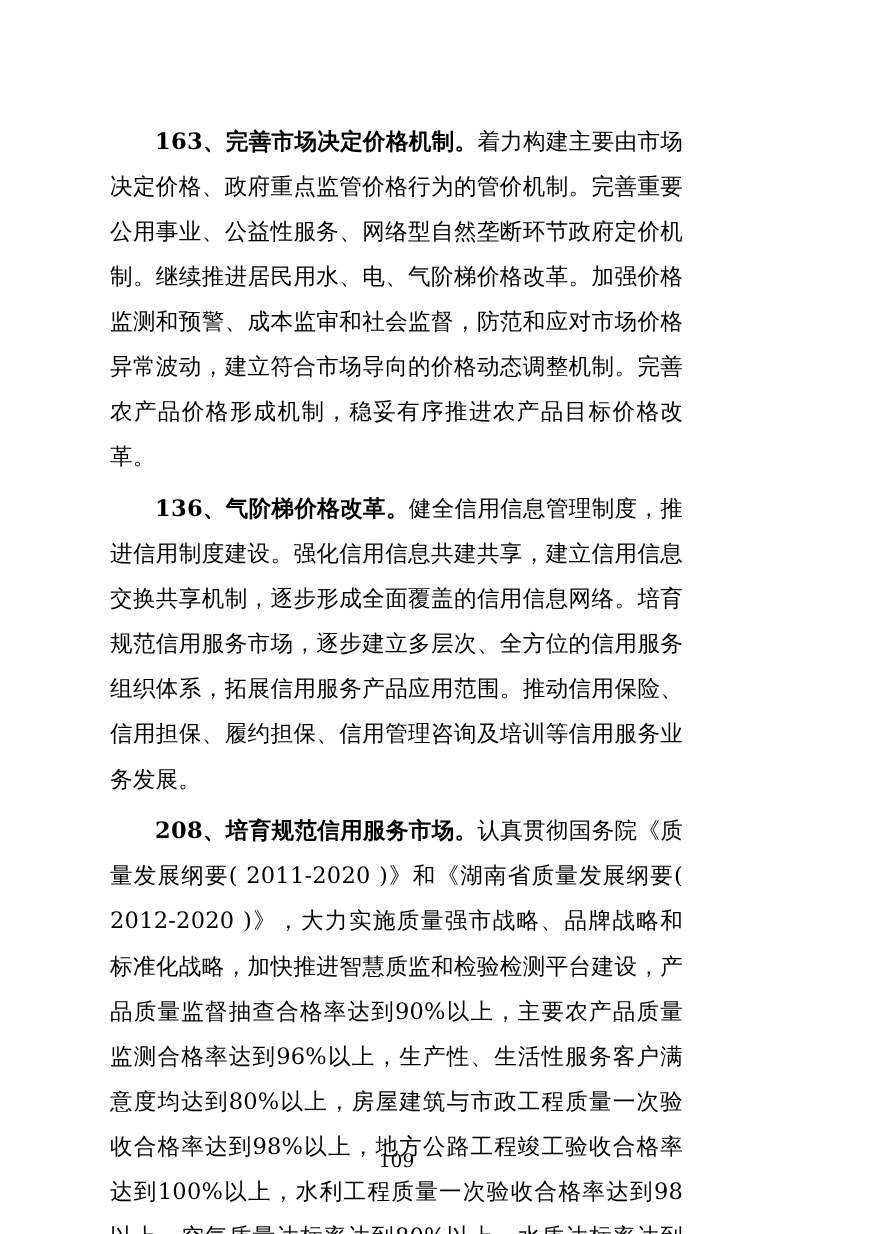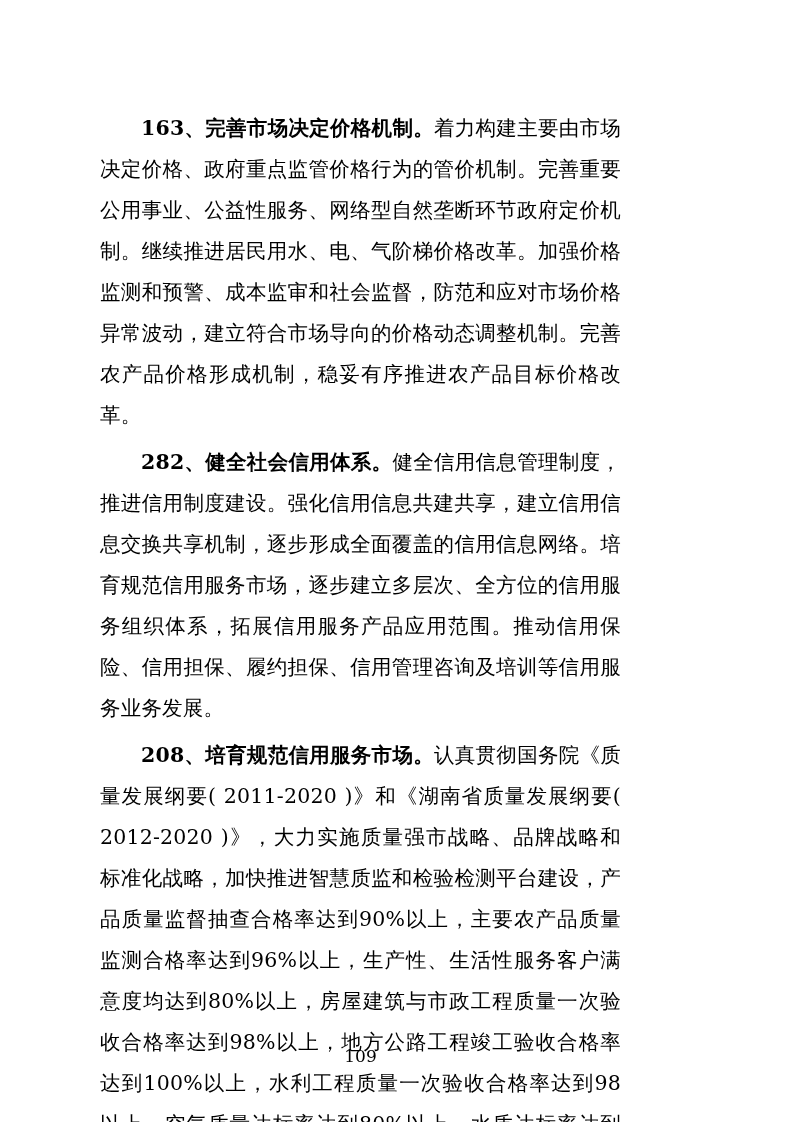--- a/index.html
+++ b/index.html
@@ -52,21 +52,21 @@
 </head>
 <body>
 
 <div class="page">
 
   <p class="para">
     <span class="num">163、</span><span class="lead">完善市场决定价格机制。</span><span>着力构建主要由市场决定价格、政府重点监管价格行为的管价机制。完善重要公用事业、公益性服务、网络型自然垄断环节政府定价机制。继续推进居民用水、电、气阶梯价格改革。加强价格监测和预警、成本监审和社会监督，防范和应对市场价格异常波动，建立符合市场导向的价格动态调整机制。完善农产品价格形成机制，稳妥有序推进农产品目标价格改革。</span>
   </p>
 
   <p class="para">
-    <span class="num">282、</span><span class="lead">健全社会信用体系。</span><span>健全信用信息管理制度，推进信用制度建设。强化信用信息共建共享，建立信用信息交换共享机制，逐步形成全面覆盖的信用信息网络。培育规范信用服务市场，逐步建立多层次、全方位的信用服务组织体系，拓展信用服务产品应用范围。推动信用保险、信用担保、履约担保、信用管理咨询及培训等信用服务业务发展。</span>
+    <span class="num">136、</span><span class="lead">气阶梯价格改革。</span><span>健全信用信息管理制度，推进信用制度建设。强化信用信息共建共享，建立信用信息交换共享机制，逐步形成全面覆盖的信用信息网络。培育规范信用服务市场，逐步建立多层次、全方位的信用服务组织体系，拓展信用服务产品应用范围。推动信用保险、信用担保、履约担保、信用管理咨询及培训等信用服务业务发展。</span>
   </p>
 
   <p class="para">
     <span class="num">208、</span><span class="lead">培育规范信用服务市场。</span><span>认真贯彻国务院《质量发展纲要( 2011-2020 )》和《湖南省质量发展纲要( 2012-2020 )》，大力实施质量强市战略、品牌战略和标准化战略，加快推进智慧质监和检验检测平台建设，产品质量监督抽查合格率达到90%以上，主要农产品质量监测合格率达到96%以上，生产性、生活性服务客户满意度均达到80%以上，房屋建筑与市政工程质量一次验收合格率达到98%以上，地方公路工程竣工验收合格率达到100%以上，水利工程质量一次验收合格率达到98 以上，空气质量达标率达到80%以上，水质达标率达到95%以上，政府质量工作公众满意率显著提高。</span>
   </p>
 
   <div class="page-number">109</div>
 </div>
 
 </body></html>

